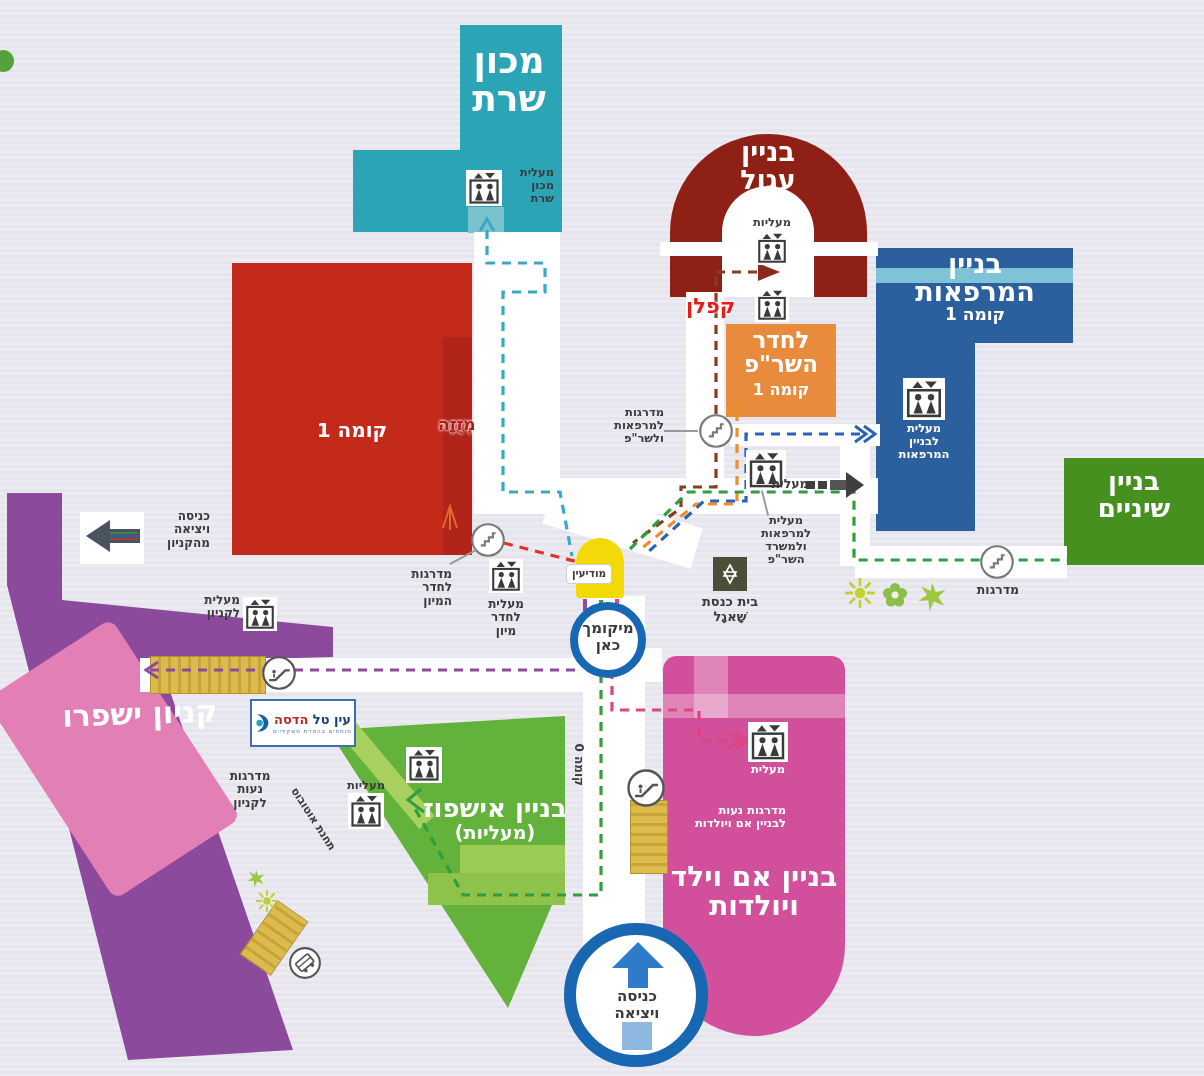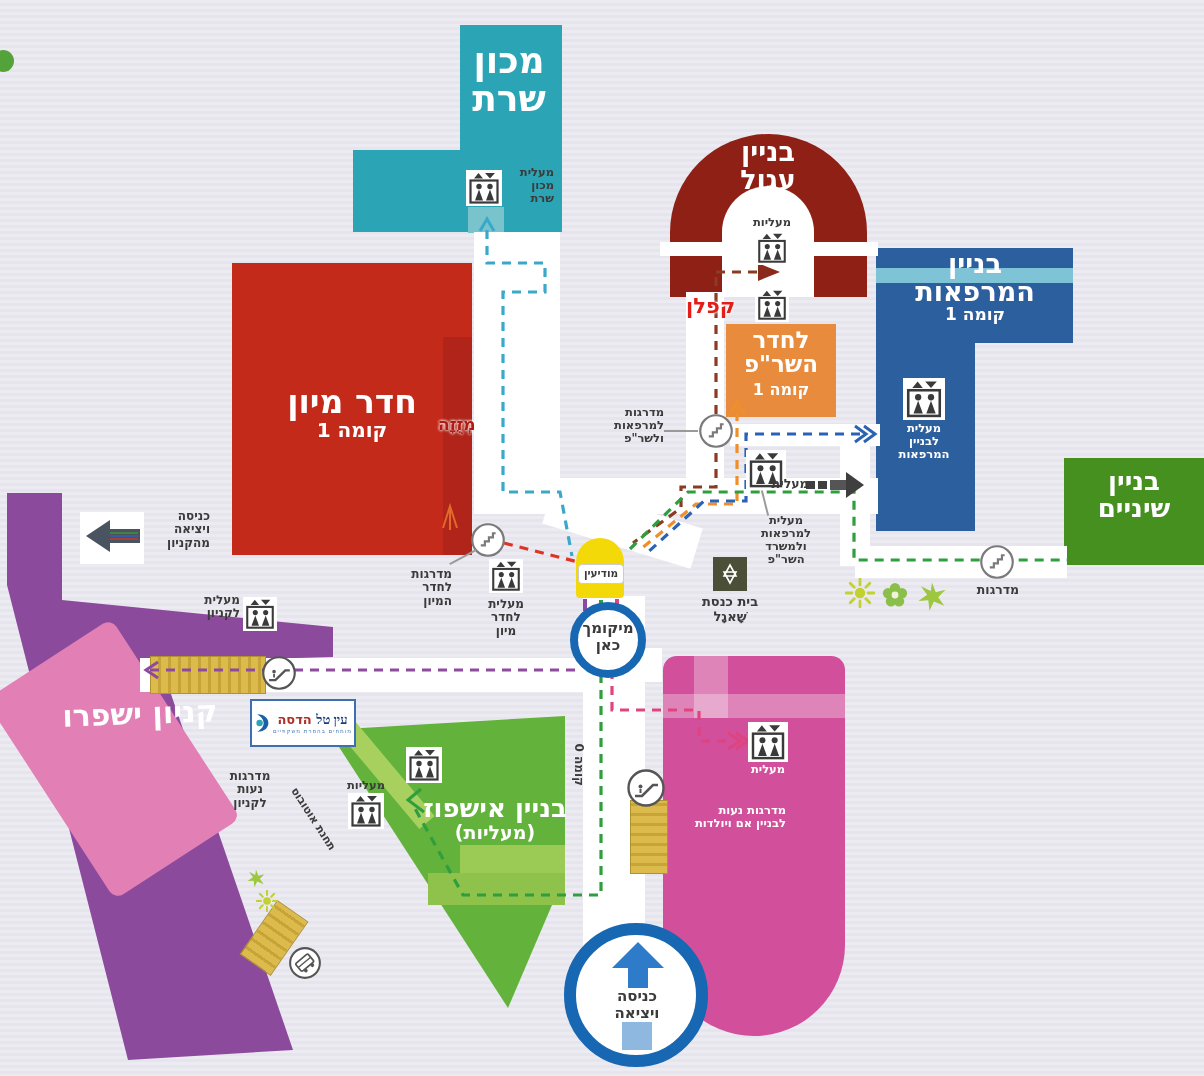--- a/index.html
+++ b/index.html
@@ -344,21 +344,21 @@
 
   <svg class="abs" style="left:84px;top:516px;width:58px;height:40px;" viewBox="0 0 58 40">
     <polygon points="2,20 26,4 26,36" fill="#4a5460"></polygon>
     <rect x="24" y="13" width="32" height="14" fill="#4a5460"></rect>
     <line x1="26" y1="17" x2="54" y2="17" stroke="#3f8f3f" stroke-width="1.6"></line>
     <line x1="26" y1="20" x2="54" y2="20" stroke="#2a62b5" stroke-width="1.6"></line>
     <line x1="26" y1="23" x2="54" y2="23" stroke="#c0392b" stroke-width="1.6"></line>
   </svg>
 
   <div class="abs" style="left:576px;top:538px;width:48px;height:60px;background:#f4d908;border-radius:24px 24px 4px 4px;"></div>
-  <div class="abs" style="left:578px;top:564px;width:44px;height:18px;background:#fff;border-radius:4px;border:1px solid #ccc;
+  <div class="abs" style="left:566px;top:564px;width:44px;height:18px;background:#fff;border-radius:4px;border:1px solid #ccc;
               display:flex;align-items:center;justify-content:center;">
     <span class="lbl" style="position:static;font-size:10.5px;">מודיעין</span>
   </div>
   <div class="abs" style="left:583px;top:599px;width:4px;height:12px;background:#8e4a9e;"></div>
   <div class="abs" style="left:599px;top:600px;width:4px;height:12px;background:#2f9e3f;"></div>
   <div class="abs" style="left:615px;top:599px;width:4px;height:12px;background:#e0447f;"></div>
 
   <div class="ring" style="left:570px;top:602px;width:76px;height:76px;border-width:8px;"></div>
   <div class="lbl" style="left:578px;top:620px;width:60px;font-size:15px;">מיקומך
 כאן</div>
@@ -373,28 +373,29 @@
 
   <div class="bl" style="left:448px;top:42px;width:122px;font-size:36px;">מכון
 שרת</div>
   <div class="bl" style="left:700px;top:138px;width:136px;font-size:27px;">בניין
 עגול</div>
   <div class="bl" style="left:880px;top:250px;width:190px;font-size:27px;">בניין
 המרפאות</div>
   <div class="bl" style="left:880px;top:306px;width:190px;font-size:17px;">קומה 1</div>
   <div class="bl" style="left:1072px;top:468px;width:124px;font-size:26px;">בניין
 שיניים</div>
-  <div class="bl" style="left:252px;top:385px;width:200px;font-size:33px;">חדר מיון</div>
   <div class="bl" style="left:252px;top:420px;width:200px;font-size:20px;">קומה 1</div>
   <div class="bl" style="left:728px;top:328px;width:106px;font-size:23px;">לחדר
 השר"פ</div>
   <div class="bl" style="left:728px;top:382px;width:106px;font-size:16px;">קומה 1</div>
   <div class="bl" style="left:55px;top:698px;width:170px;font-size:30px;transform:rotate(-2deg);">קניון ישפרו</div>
   <div class="bl" style="left:415px;top:795px;width:160px;font-size:26px;">בניין אישפוז</div>
   <div class="bl" style="left:415px;top:823px;width:160px;font-size:19px;">(מעליות)</div>
+  <div class="bl" style="left:668px;top:862px;width:172px;font-size:28px;">בניין אם וילד
+ויולדות</div>
 
   <div class="lbl" style="left:502px;top:166px;width:52px;text-align:right;">מעלית
 מכון
 שרת</div>
   <div class="lbl" style="left:742px;top:216px;width:60px;">מעליות</div>
   <div class="lbl white" style="left:888px;top:422px;width:72px;">מעלית
 לבניין
 המרפאות</div>
   <div class="lbl" style="left:590px;top:406px;width:74px;text-align:right;">מדרגות
 למרפאות
@@ -428,21 +429,21 @@
   <div class="lbl white" style="left:662px;top:804px;width:124px;text-align:right;font-size:11.5px;">מדרגות נעות
 לבניין אם ויולדות</div>
 
   <div class="annot" style="left:686px;top:250px;font-size:21px;">קפלן</div>
   <div class="annot" style="left:438px;top:370px;font-size:17px;color:#b01a12;">מְזֻזָה</div>
 
   <div class="abs" style="left:250px;top:699px;width:106px;height:48px;background:#fff;border:2px solid #3f6fae;box-sizing:border-box;
               display:flex;align-items:center;justify-content:center;gap:3px;">
     <div style="text-align:center;">
       <div style="font-size:13px;font-weight:bold;line-height:1;">
-        <span style="color:#1b3f7a;font-family:Liberation Serif, serif;">עין טל</span>
+        <span style="color:#1b3f7a;">עין טל</span>
         <span style="color:#b03028;">הדסה</span>
       </div>
       <div style="font-size:5.5px;color:#4a7ab5;letter-spacing:1px;margin-top:2px;">מומחים בהסרת משקפיים</div>
     </div>
     <svg viewBox="0 0 20 26" style="width:16px;height:22px;">
       <path d="M4 2 C14 2 18 8 18 13 C18 18 14 24 4 24 C10 20 12 17 12 13 C12 9 10 6 4 2 Z" fill="#1b5fa8"></path>
       <circle cx="7" cy="13" r="4" fill="#2ba4b6"></circle>
     </svg>
   </div>
 

